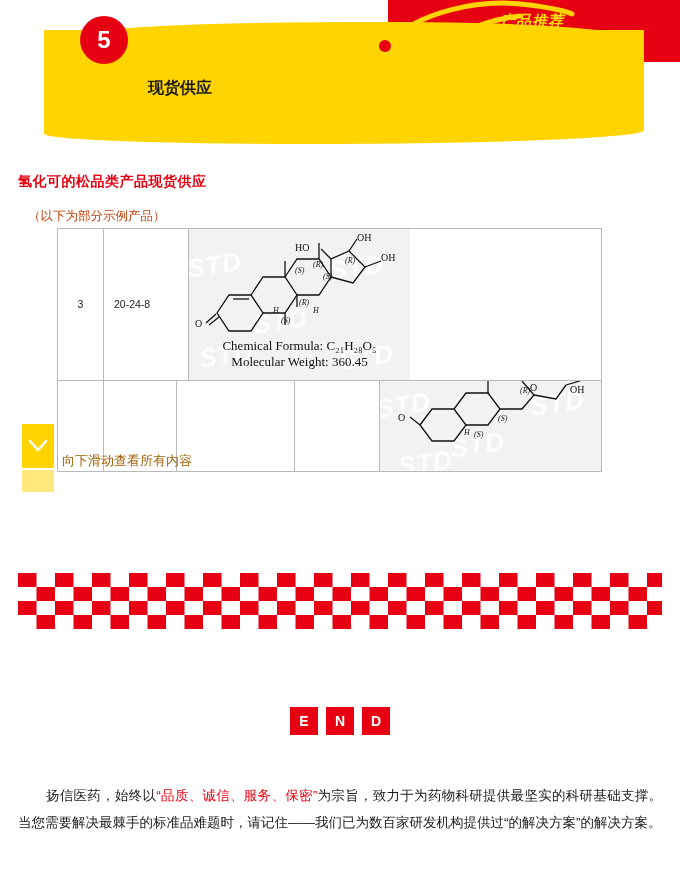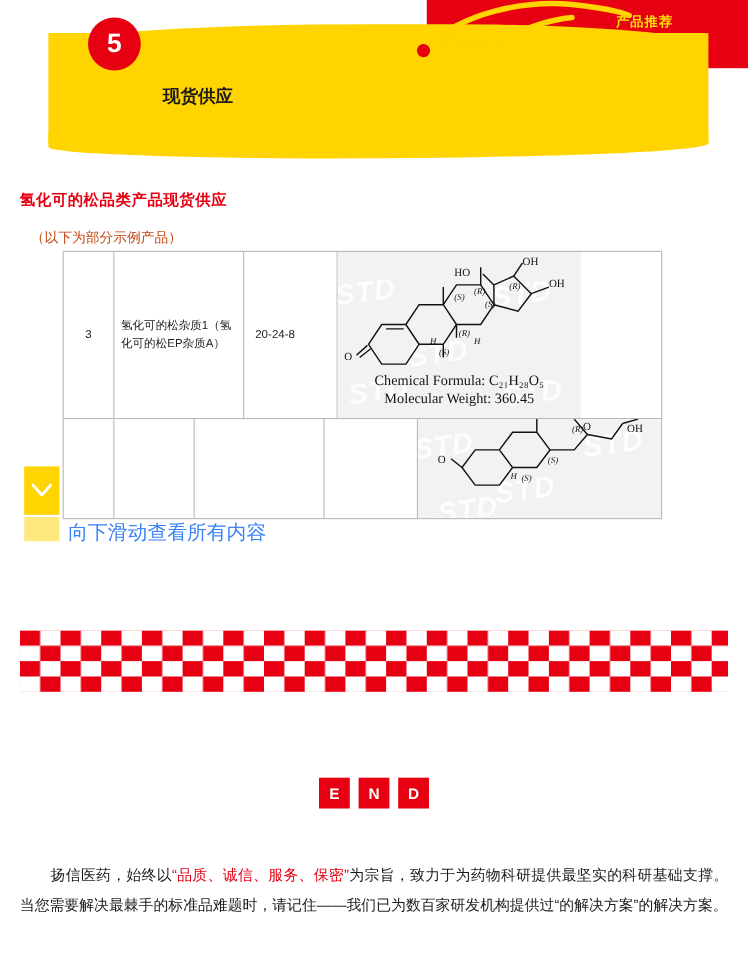--- a/index.html
+++ b/index.html
@@ -28,24 +28,25 @@
     top: 0px;
     width: 292px;
     height: 62px;
     background: #e60012;
   }
   .header-red-label {
     position: absolute;
     left: 452px;
     top: 12px;
     width: 160px;
-    text-align: right;
+    text-align: center;
     color: #ffe100;
-    font-size: 12px;
-    font-weight: bold;
+    font-size: 15px;
+    font-weight: bold;
+    font-style: italic;
     letter-spacing: 1px;
   }
   .header-yellow-band {
     position: absolute;
     left: 44px;
     top: 30px;
     width: 600px;
     height: 100px;
     background: #ffd400;
     border-radius: 0 0 0 0;
@@ -197,23 +198,23 @@
     height: 44px;
     background: #ffd400;
     display: flex;
     align-items: center;
     justify-content: center;
   }
   .scroll-arrow svg { display: block; }
   .scroll-hint {
     position: absolute;
     left: 62px;
-    top: 472px;
-    font-size: 18px;
-    color: #3b82f6;
+    top: 452px;
+    font-size: 13px;
+    color: #a16207;
   }
   .scroll-swatch {
     position: absolute;
     left: 22px;
     top: 470px;
     width: 32px;
     height: 22px;
     background: #ffe97f;
   }
 
@@ -282,21 +283,20 @@
   <div class="header-title">现货供应</div>
 </div>
 
 <div class="section-title">氢化可的松品类产品现货供应</div>
 <div class="section-sub">（以下为部分示例产品）</div>
 
 <div class="table-wrap">
 
   <div class="trow">
     <div class="tcell c-no">3</div>
-    <div class="tcell c-name">氢化可的松杂质1（氢化可的松EP杂质A）</div>
     <div class="tcell c-cas">20-24-8</div>
     <div class="tcell c-struct">
       <div class="struct-inner">
 
         <div class="wm" style="left:-2px; top:18px;">STD</div>
         <div class="wm" style="left:64px; top:74px;">STD</div>
         <div class="wm" style="left:140px; top:20px;">STD</div>
         <div class="wm" style="left:10px; top:108px;">STD</div>
         <div class="wm" style="left:150px; top:110px;">STD</div>
 

